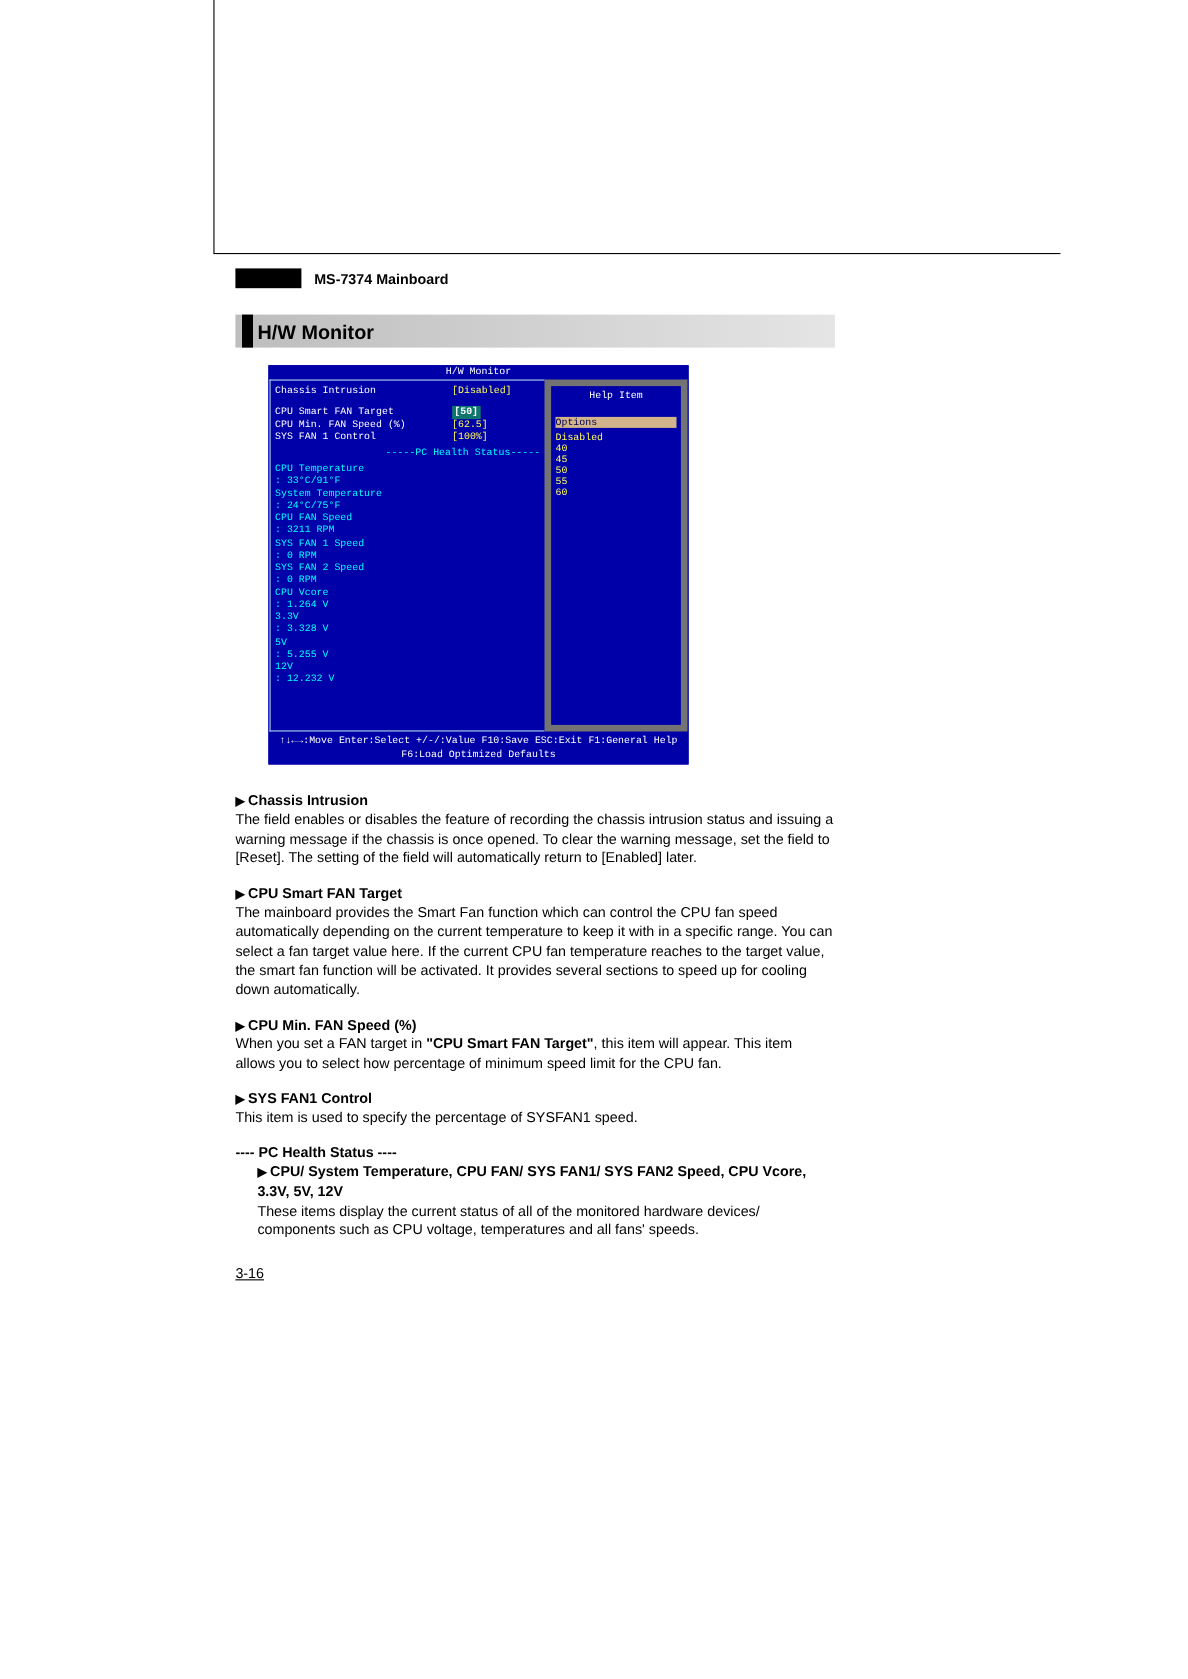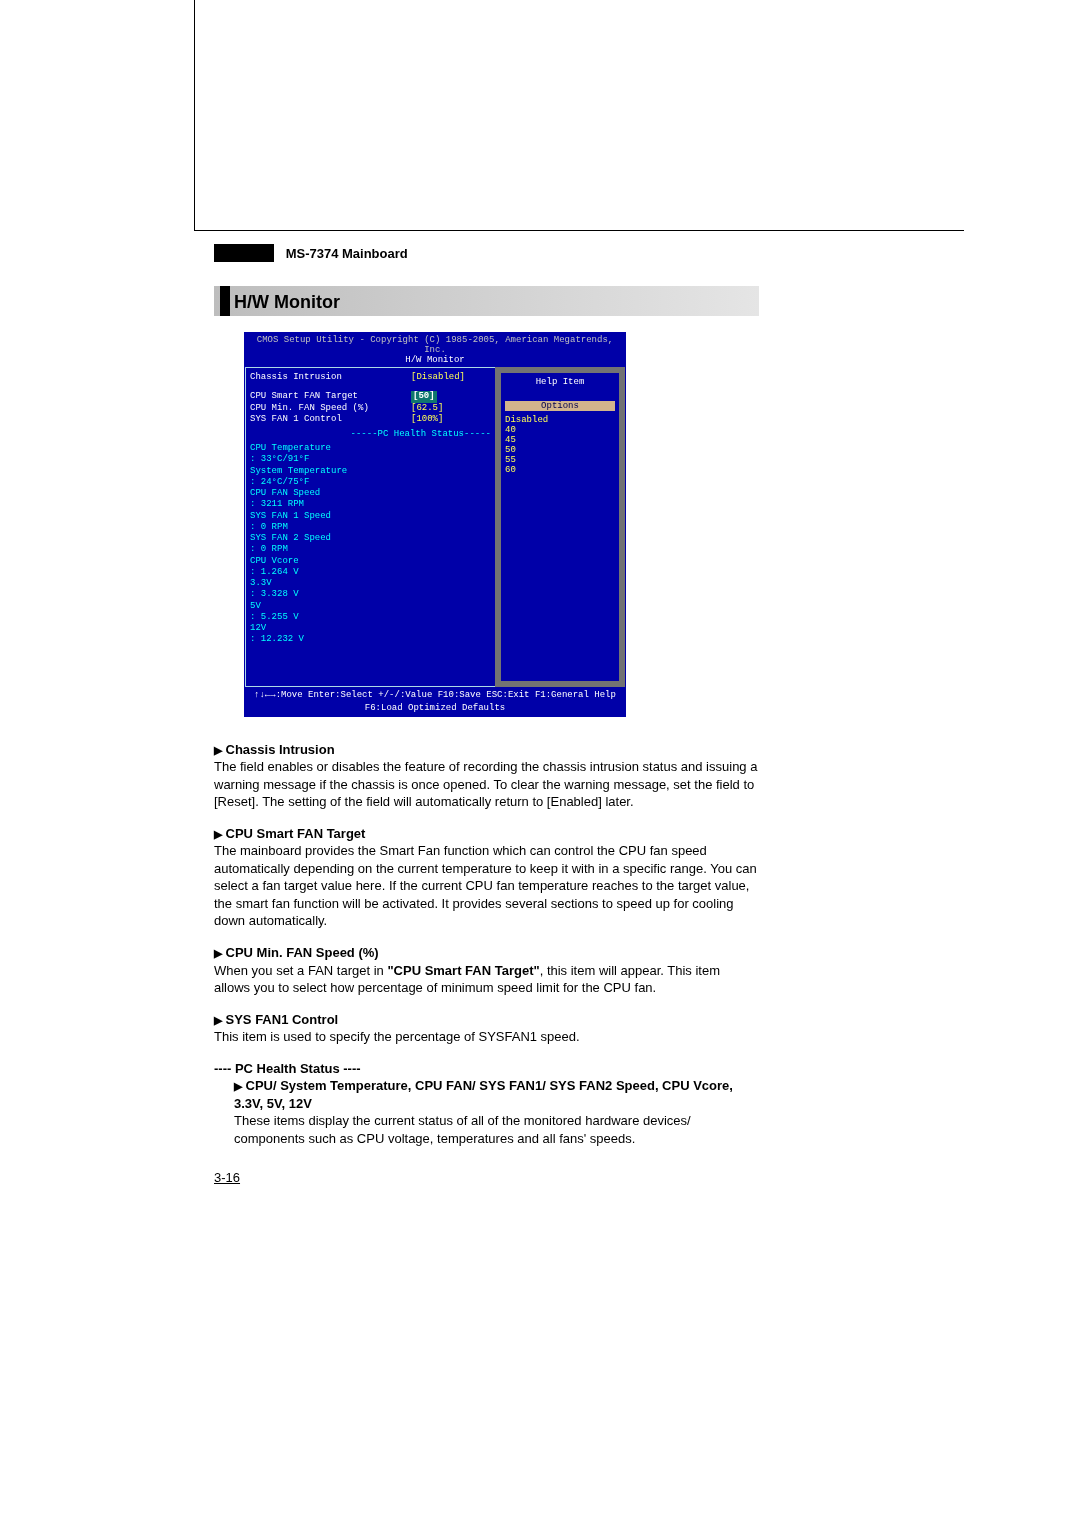--- a/index.html
+++ b/index.html
@@ -119,21 +119,20 @@
 .cyan { color: #00ffff; flex-direction: column; }
 .white { color: #ffffff; }
 .help-title {
   text-align: center;
   color: #fff;
   margin-bottom: 4px;
 }
 .options-hl {
   background: #d2b48c;
   color: #000050;
-  text-align: center;
   margin-bottom: 4px;
 }
 .sel-hl {
   background: #0f766e;
   color: #fff;
   padding: 0 2px;
   display: inline-block;
   font-weight: bold;
 }
 .bios-divider {
@@ -182,21 +181,20 @@
     <div>
       <span class="black-box"></span>
       <span class="mainboard-label">MS-7374 Mainboard</span>
     </div>
 
     <div class="section-bar">
       <span class="black-strip"></span><span class="section-title">H/W Monitor</span>
     </div>
 
     <div class="bios">
-      <div class="bios-header">CMOS Setup Utility - Copyright (C) 1985-2005, American Megatrends, Inc.</div>
       <div class="bios-sub">H/W Monitor</div>
       <div class="bios-body">
         <div class="bios-left">
           <div class="bios-row white">
             <span class="label">Chassis Intrusion</span>
             <span class="value yellow">[Disabled]</span>
           </div>
           <div style="height:8px"></div>
           <div class="bios-row white">
             <span class="label">CPU Smart FAN Target</span>

